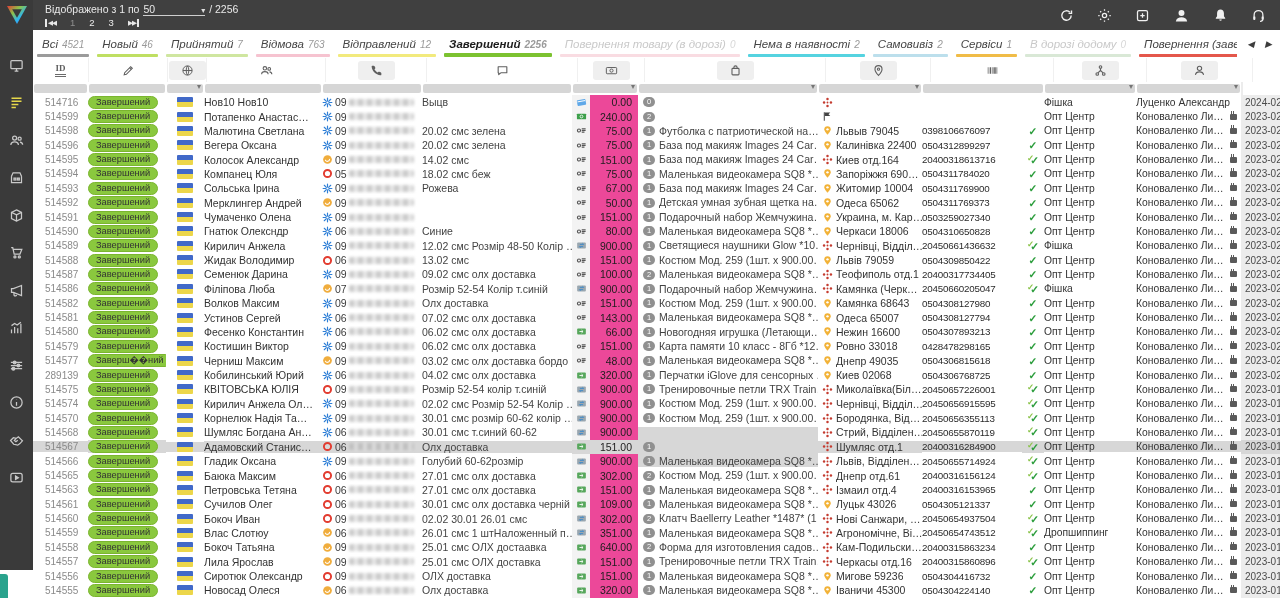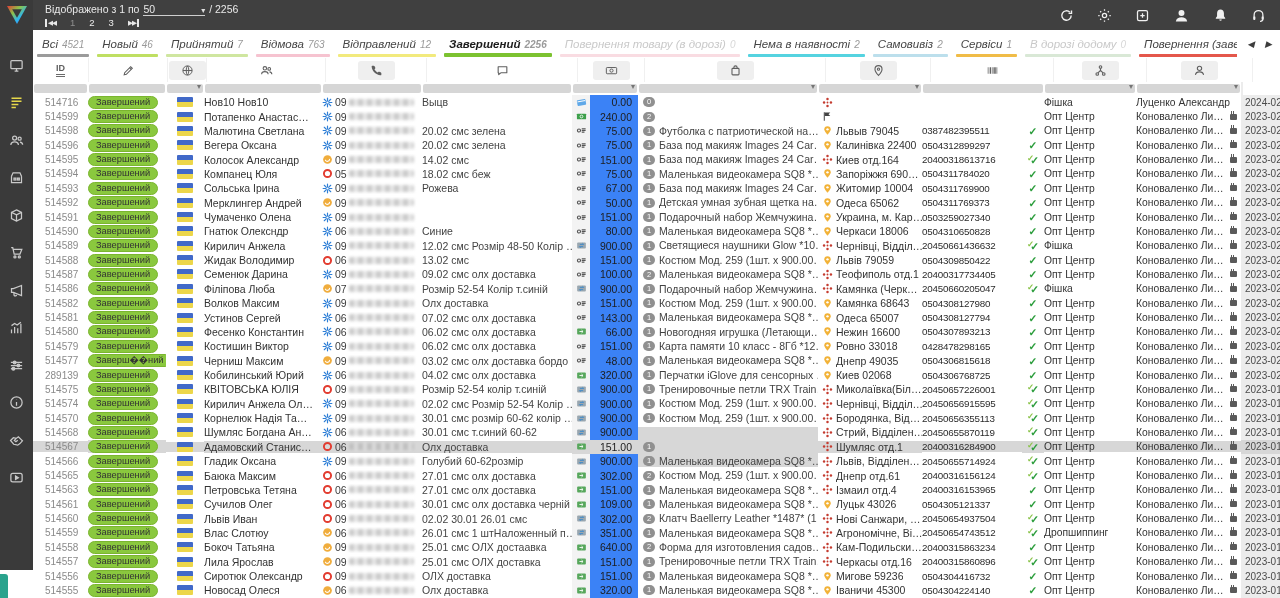--- a/index.html
+++ b/index.html
@@ -54,21 +54,21 @@
   .w-ph{width:100px;} .w-comment{width:150px;} .w-money{width:66px;} .w-prod{width:180px;}
   .w-loc{width:104px;} .w-ttnc{width:122px;} .w-ful{width:92px;} .w-mgr{width:105px;} .w-date{flex:1;}
 
   
   .thead{height:24px;display:flex;align-items:center;}
   .hc{flex:none;height:100%;display:flex;align-items:center;justify-content:center;color:#5f5f5f;border-left:1px solid #f0f0f0;cursor:pointer;}
   .hc:first-child{border-left:none;}
   .hc svg{width:13px;height:13px;}
   .hico{display:flex;align-items:center;justify-content:center;}
   .hc-flag .hico,.hc-phone .hico,.hc-money .hico,.hc-product .hico,.hc-location .hico,.hc-fulfillment .hico,.hc-manager .hico{background:#efefef;border-radius:3px;padding:3px 12px;}
-  .idh{font-size:9px;font-weight:bold;color:#5f5f5f;border-bottom:3px double #6a6a6a;line-height:9px;padding-bottom:1px;}
+  .idh{font-size:9px;font-weight:bold;color:#5f5f5f;border-bottom:3px double #6a6a6a;line-height:9px;padding-bottom:1px;font-family:Liberation Serif, serif;}
 
   
   .tfilter{height:13px;display:flex;align-items:center;}
   .fcell{flex:none;height:100%;display:flex;align-items:center;padding:0 1px;box-sizing:border-box;}
   .fbox{position:relative;flex:1;height:9px;background:#d6d6d6;border-radius:2px;}
   .fc::after{content:"▾";position:absolute;right:2px;top:-2px;font-size:8px;color:#757575;}
   .fcell.w-date{background:#ececec;}
 
   
   .tbody{position:absolute;top:65px;left:0;right:0;bottom:0;overflow:hidden;}
@@ -81,21 +81,21 @@
   .c-flag{width:38px;justify-content:center;}
   .uaflag{width:16px;height:10px;border-radius:1px;background:linear-gradient(#4169c8 0 50%,#ecd64a 50% 100%);}
   .c-name{width:118px;}
   .c-ph{width:100px;}
   .op{width:11px;height:11px;margin-right:2px;flex:none;}
   .ph-pre{color:#3c3c3c;}
   .blur{flex:1;height:7px;margin:0 8px 0 2px;border-radius:2px;background:repeating-linear-gradient(90deg,#b5b5b5 0 5px,#dedede 5px 9px);filter:blur(1.6px);opacity:.7;}
   .c-comment{width:150px;color:#444;}
   .c-pay{width:18px;justify-content:center;background:#f3f3f3;height:100%;}
   .pay svg{width:13px;height:11px;}
-  .c-amount{width:48px;justify-content:flex-end;padding-right:6px;background:#3b82f6;height:100%;color:#1d1d1d;}
+  .c-amount{width:48px;justify-content:flex-end;padding-right:6px;background:#ec4899;height:100%;color:#1d1d1d;}
   .c-prod{width:180px;}
   .qty{min-width:10px;height:10px;border-radius:6px;background:#909090;color:#fff;font-size:7.5px;line-height:10px;text-align:center;padding:0 1px;margin:0 4px 0 5px;flex:none;}
   .pname{overflow:hidden;white-space:nowrap;color:#424242;margin-top:28px;}
   .c-loc{width:104px;}
   .locic{width:11px;height:11px;margin:0 3px 0 4px;flex:none;}
   .locic svg{width:11px;height:11px;}
   .city{overflow:hidden;white-space:nowrap;}
   .c-ttn{width:100px;font-size:9.8px;letter-spacing:-0.2px;color:#2b2b2b;}
   .c-chk{width:22px;justify-content:center;}
   .chk{font-weight:bold;font-size:10.5px;color:#2e9e3e;display:inline-flex;align-items:center;}
@@ -732,21 +732,21 @@
           <span class="pname">База под макияж Images 24 Car…</span>
         </span>
     <span class="cell c-loc">
           <span class="locic">
             <svg viewBox="0 0 24 24" width="11" height="11">
               <use href="#s-loc-up"></use>
             </svg>
           </span>
           <span class="city">Львыв 79045</span>
         </span>
-    <span class="cell c-ttn">0387482395511</span>
+    <span class="cell c-ttn">0398106676097</span>
     <span class="cell c-chk">
           <span class="chk chk-s"></span>
         </span>
     <span class="cell c-ful">Опт Центр</span>
     <span class="cell c-mgr">
           <span class="mgr">Коноваленко Ли…</span>
           <span class="lock"></span>
         </span>
     <span class="cell c-date w-date">2023-02</span>
   </div>
@@ -2078,21 +2078,21 @@
   </div>
 
   <div class="r">
     <span class="cell c-id">514560</span>
     <span class="cell c-st">
           <span class="badge">Завершений</span>
         </span>
     <span class="cell c-flag">
           <span class="uaflag"></span>
         </span>
-    <span class="cell c-name">Львів Иван</span>
+    <span class="cell c-name">Бокоч Иван</span>
     <span class="cell c-ph">
           <span class="op">
             <svg viewBox="0 0 24 24" width="11" height="11">
               <use href="#s-op-vf"></use>
             </svg>
           </span>
           <span class="ph-pre">09</span>
           <span class="blur"></span>
         </span>
     <span class="cell c-comment">02.02 30.01 26.01 смс</span>

